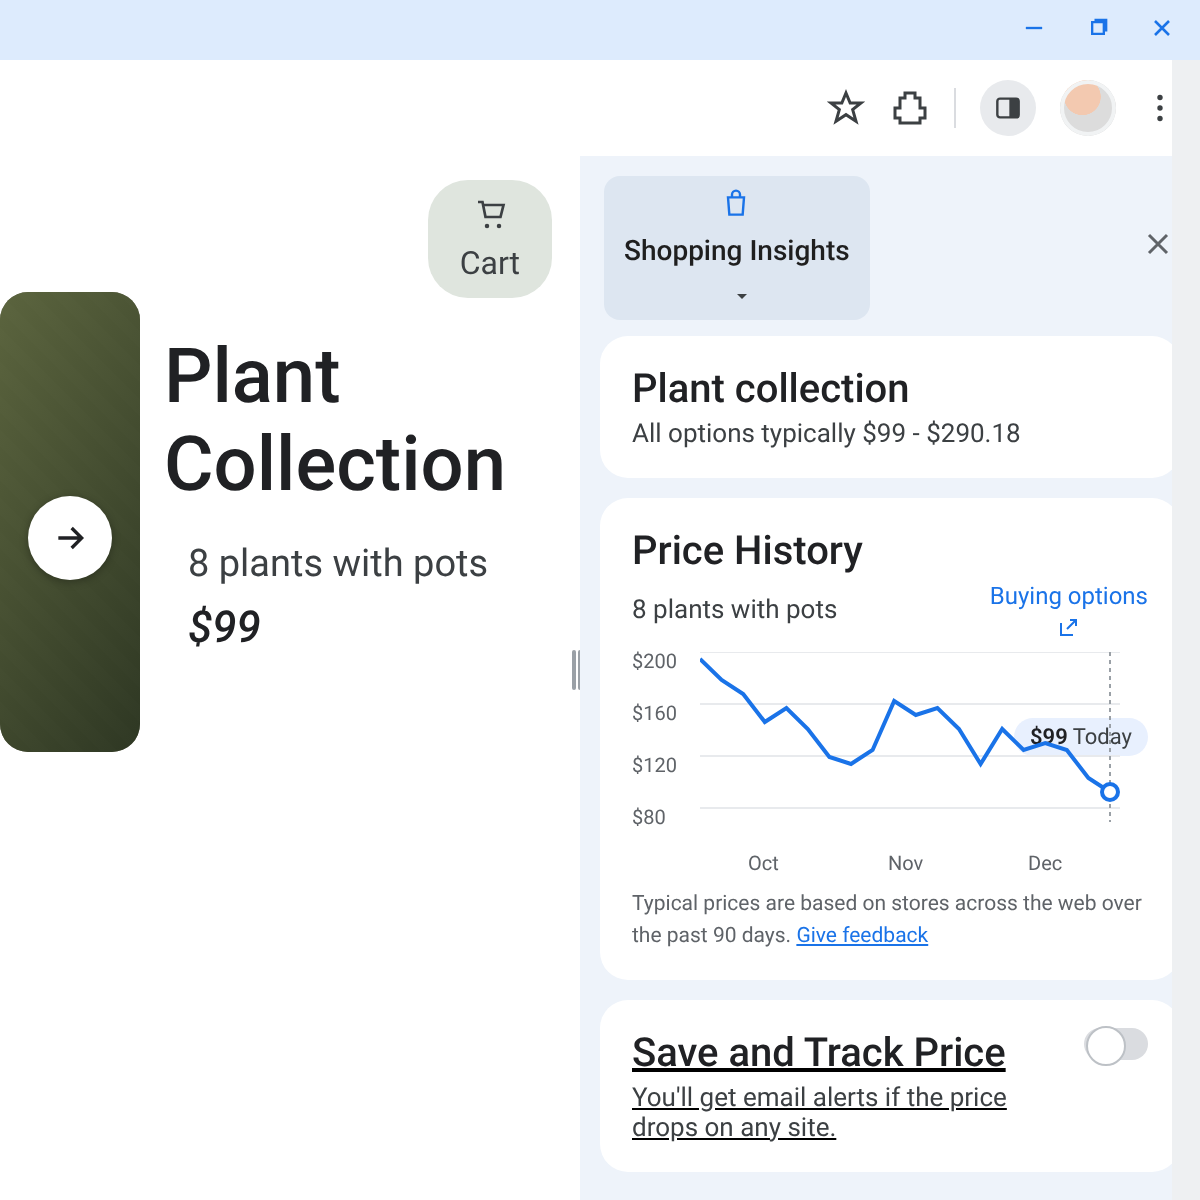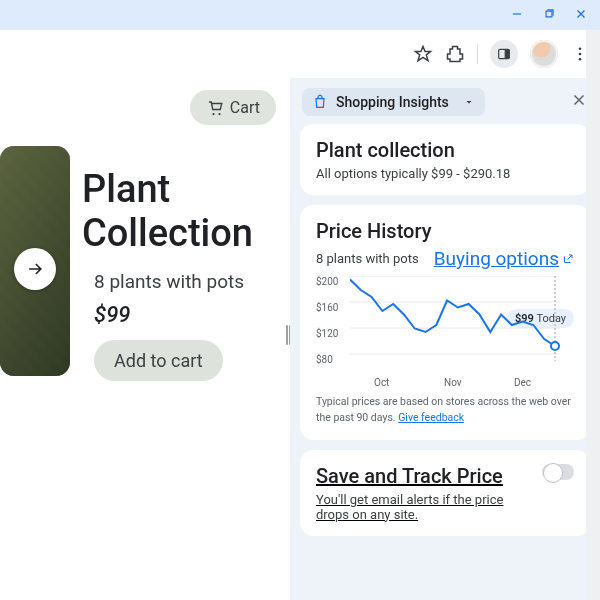--- a/index.html
+++ b/index.html
@@ -15,43 +15,43 @@
   .avatar::after{content:"";position:absolute;inset:0;border:2px solid #f1f3f4;border-radius:50%;}
   .side-panel-btn{width:28px;height:28px;border-radius:50%;background:#e8eaed;display:flex;align-items:center;justify-content:center;}
 
   .content { display: flex; height: calc(600px - 78px); }
   .page { position: relative; width: 290px; height: 100%; padding: 0; }
   .panel-wrap { position: relative; flex:1; display:flex; }
   .resize-grip { position:absolute; left:-6px; top: 244px; width:8px; height:26px; display:flex; flex-direction:row; gap:1px; align-items:center; justify-content:center;}
   .resize-grip span{width:2px;height:20px;background:#9aa0a6;border-radius:1px;}
 
   
-  .cart-btn { position:absolute; top:12px; right:14px; background:#dfe5de; border-radius:20px; padding:8px 16px; display:flex; align-items:center; gap:6px; color:#3c4043; font-size:16px; }
+  .cart-btn { position:absolute; top:12px; right:14px; background:#dfe5de; border-radius:20px; padding:8px 16px; display:flex; align-items:center; gap:6px; color:#3c4043; font-size:16px;flex-direction:column; }
   .product-img { position:absolute; top:68px; left:0; width:70px; height:230px; border-radius:14px; overflow:hidden; background:#6b6b55;}
   .product-img .plant{position:absolute;inset:0;background:
     linear-gradient(120deg, rgba(90,100,60,.9), rgba(40,50,30,.9)),
     repeating-linear-gradient(45deg, rgba(255,255,255,.05) 0 6px, rgba(0,0,0,.05) 6px 12px); }
   .next-btn{position:absolute;top:170px;left:14px;width:42px;height:42px;border-radius:50%;background:#fff;box-shadow:0 1px 4px rgba(0,0,0,.3);display:flex;align-items:center;justify-content:center;}
   .ptitle{position:absolute;top:90px;left:82px;font-size:38px;font-weight:500;color:#202124;line-height:1.15;}
   .psub{position:absolute;top:192px;left:94px;font-size:19px;color:#3c4043;}
   .pprice{position:absolute;top:224px;left:94px;font-size:22px;font-style:italic;font-weight:500;color:#202124;}
   .addcart{position:absolute;top:262px;left:94px;background:#dde3dc;border-radius:22px;padding:10px 20px;font-size:18px;color:#3c4043;}
 
   
   .panel { flex:1; background:#eef3fa; border-radius:0; padding:8px 10px 0 10px; position:relative;}
   .panel-head{display:flex;align-items:center;gap:8px;padding:2px 2px 8px 2px;}
-  .dropdown{background:#dde6f1;border-radius:8px;padding:6px 10px;display:flex;align-items:center;gap:8px;font-size:14px;color:#1f1f1f;font-weight:500;}
+  .dropdown{background:#dde6f1;border-radius:8px;padding:6px 10px;display:flex;align-items:center;gap:8px;font-size:14px;color:#1f1f1f;font-weight:500;flex-direction:column;}
   .panel-head .close{margin-left:auto;color:#5f6368;}
 
   .card{background:#fff;border-radius:14px;padding:14px 16px;margin-bottom:10px;}
   .card h3{font-size:20px;font-weight:500;color:#202124;margin-bottom:4px;}
   .card .desc{font-size:13px;color:#3c4043;}
 
   .card .sub-row{display:flex;justify-content:space-between;align-items:center;margin-top:4px;margin-bottom:6px;}
-  .link{color:#1a73e8;font-size:19px;text-decoration:underline;display:flex;align-items:center;gap:3px;}
+  .link{color:#1a73e8;font-size:12px;display:flex;align-items:center;gap:3px;flex-direction:column;}
   .badge{float:right;background:#e8f0fe;border-radius:12px;padding:3px 8px;font-size:11px;color:#3c4043;margin-top:33px;}
   .badge b{color:#202124;font-weight:600;}
 
   .chart{position:relative;height:112px;margin-top:0;}
   .ylab{position:absolute;left:0;font-size:10px;color:#5f6368;}
   .xlab{position:absolute;bottom:0;font-size:10px;color:#5f6368;}
   .chart svg{position:absolute;left:34px;top:0;}
   .foot{font-size:10.5px;color:#5f6368;line-height:1.5;margin-top:6px;}
   .foot a{color:#1a73e8;text-decoration:underline;}
 
@@ -122,21 +122,20 @@
     <div class="next-btn">
       <svg width="20" height="20" viewBox="0 0 24 24">
           <path d="M5 12h14M13 6l6 6-6 6" fill="none" stroke="#202124" stroke-width="2"></path>
         </svg>
     </div>
     <div class="ptitle">
       <span>Plant</span><br><span>Collection</span>
     </div>
     <div class="psub">8 plants with pots</div>
     <div class="pprice">$99</div>
-    <div class="addcart">Add to cart</div>
   </div>
 
   <div class="panel-wrap">
     <div class="resize-grip">
         <span></span>
         <span></span>
       </div>
     <div class="panel">
       <div class="panel-head">
         <div class="dropdown">

